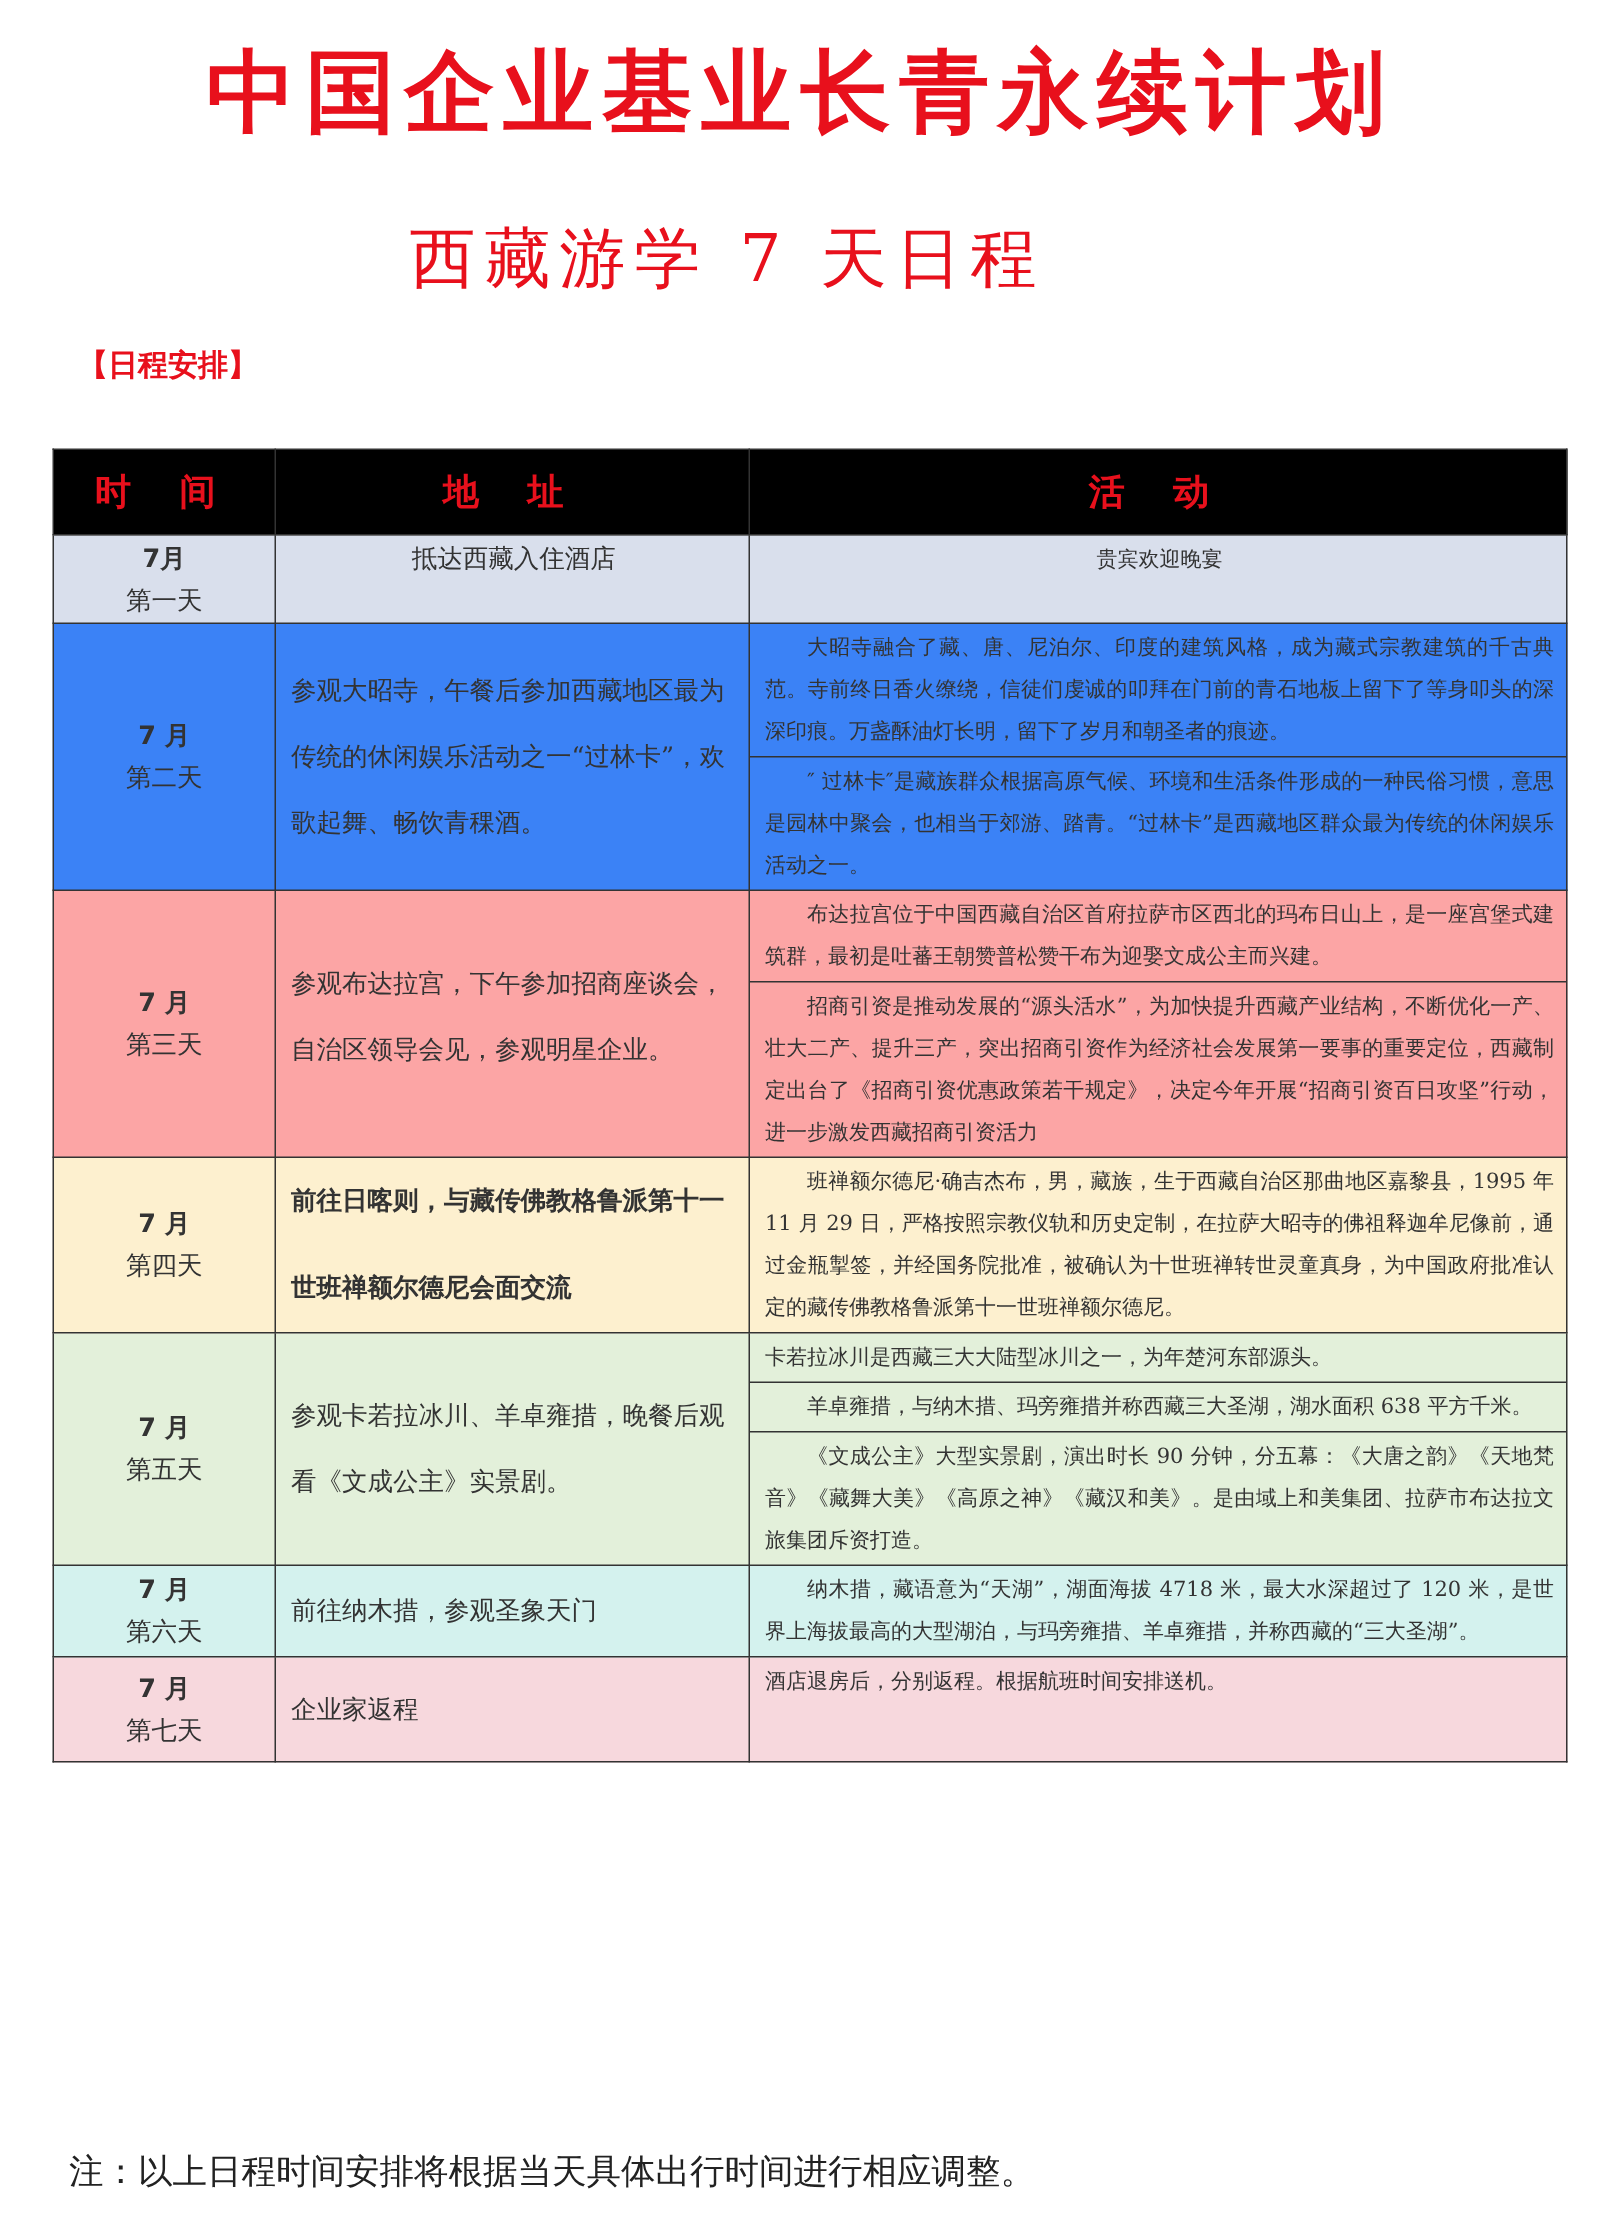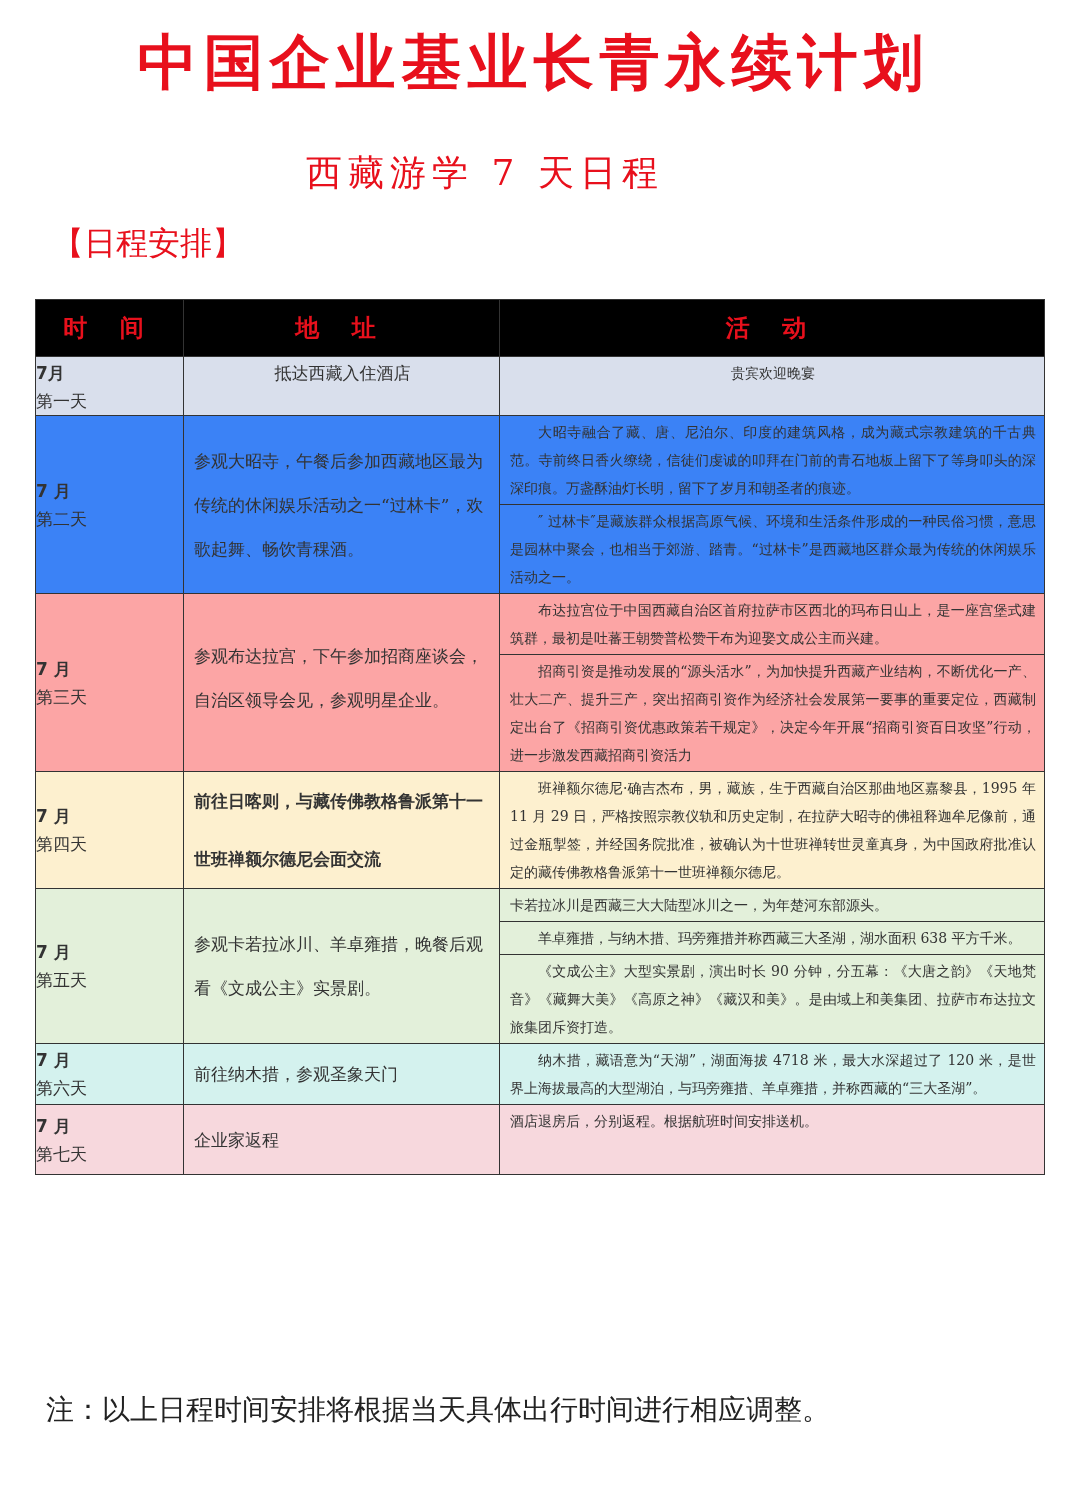--- a/index.html
+++ b/index.html
@@ -1,40 +1,40 @@
 <!DOCTYPE html>
 <html><head>
 <meta charset="utf-8">
 <style>
   html, body { margin: 0; padding: 0; background: #ffffff; }
   body { width: 1067px; height: 1493px; position: relative; font-family: "DejaVu Serif", "Liberation Serif", serif; color: #222; overflow: hidden; }
   .main-title { position: absolute; top: 22px; left: 0; width: 1067px; text-align: center; color: #e8101c; font-size: 60px; font-weight: bold; letter-spacing: 6px; font-family: "DejaVu Serif", serif; line-height: 80px; }
-  .sub-title { position: absolute; top: 145px; left: 0; width: 970px; text-align: center; color: #e8101c; font-size: 36px; letter-spacing: 6px; font-family: "DejaVu Serif", serif; line-height: 56px; }
-  .section-label { position: absolute; top: 226px; left: 52px; color: #e8101c; font-size: 32px; font-family: "DejaVu Sans", sans-serif; line-height: 34px; }
+  .sub-title { position: absolute; top: 145px; left: 0; width: 970px; text-align: center; color: #e8101c; font-size: 44px; letter-spacing: 6px; font-family: "DejaVu Serif", serif; line-height: 56px; }
+  .section-label { position: absolute; top: 226px; left: 52px; color: #e8101c; font-size: 20px; font-family: "DejaVu Sans", sans-serif; line-height: 34px; font-weight: bold; }
   table.schedule { position: absolute; top: 299px; left: 35px; width: 1010px; border-collapse: collapse; table-layout: fixed; }
   table.schedule td, table.schedule th { border: 1.5px solid #333; padding: 0; vertical-align: top; }
   th { background: #000000; height: 56px; color: #e8101c; font-size: 24px; font-weight: bold; text-align: center; vertical-align: middle !important; letter-spacing: 12px; font-family: "DejaVu Sans", sans-serif; }
   .col-time { width: 148px; }
   .col-addr { width: 316px; }
-  .time-cell { vertical-align: middle !important; font-size: 17px; line-height: 28px; font-family: "DejaVu Sans", sans-serif; color: #333; }
+  .time-cell { text-align: center; vertical-align: middle !important; font-size: 17px; line-height: 28px; font-family: "DejaVu Sans", sans-serif; color: #333; }
   .time-cell .month { font-weight: bold; }
   .addr-cell { vertical-align: middle !important; font-size: 17px; line-height: 44px; padding: 0 8px 0 10px !important; color: #333; }
   .addr-center { text-align: center; vertical-align: top !important; line-height: 28px; padding-top: 2px !important; margin-top: 12px; }
   .act-block { font-size: 14px; line-height: 28px; padding: 2px 8px 2px 10px; text-align: justify; color: #333; }
   .act-block.indent { text-indent: 2em; }
   .act-block + .act-block { border-top: 1.5px solid #333; }
   .act-center { text-align: center; }
   .day1 td { background: #d9dfec; }
   .day2 td { background: #3b82f6; }
   .day3 td { background: #fca5a5; }
   .day4 td { background: #fdf0cf; }
   .day5 td { background: #e3f0da; }
   .day6 td { background: #d4f2ee; }
   .day7 td { background: #f7d8dd; }
-  .note { position: absolute; top: 1394px; left: 46px; font-size: 28px; font-family: "DejaVu Sans", sans-serif; color: #222; line-height: 32px; }
+  .note { position: absolute; top: 1432px; left: 46px; font-size: 23px; font-family: "DejaVu Sans", sans-serif; color: #222; line-height: 32px; }
 </style>
 </head>
 <body>
 
 <div class="main-title">中国企业基业长青永续计划</div>
 <div class="sub-title">西藏游学 7 天日程</div>
 <div class="section-label">【日程安排】</div>
 
 <table class="schedule">
   <colgroup>

